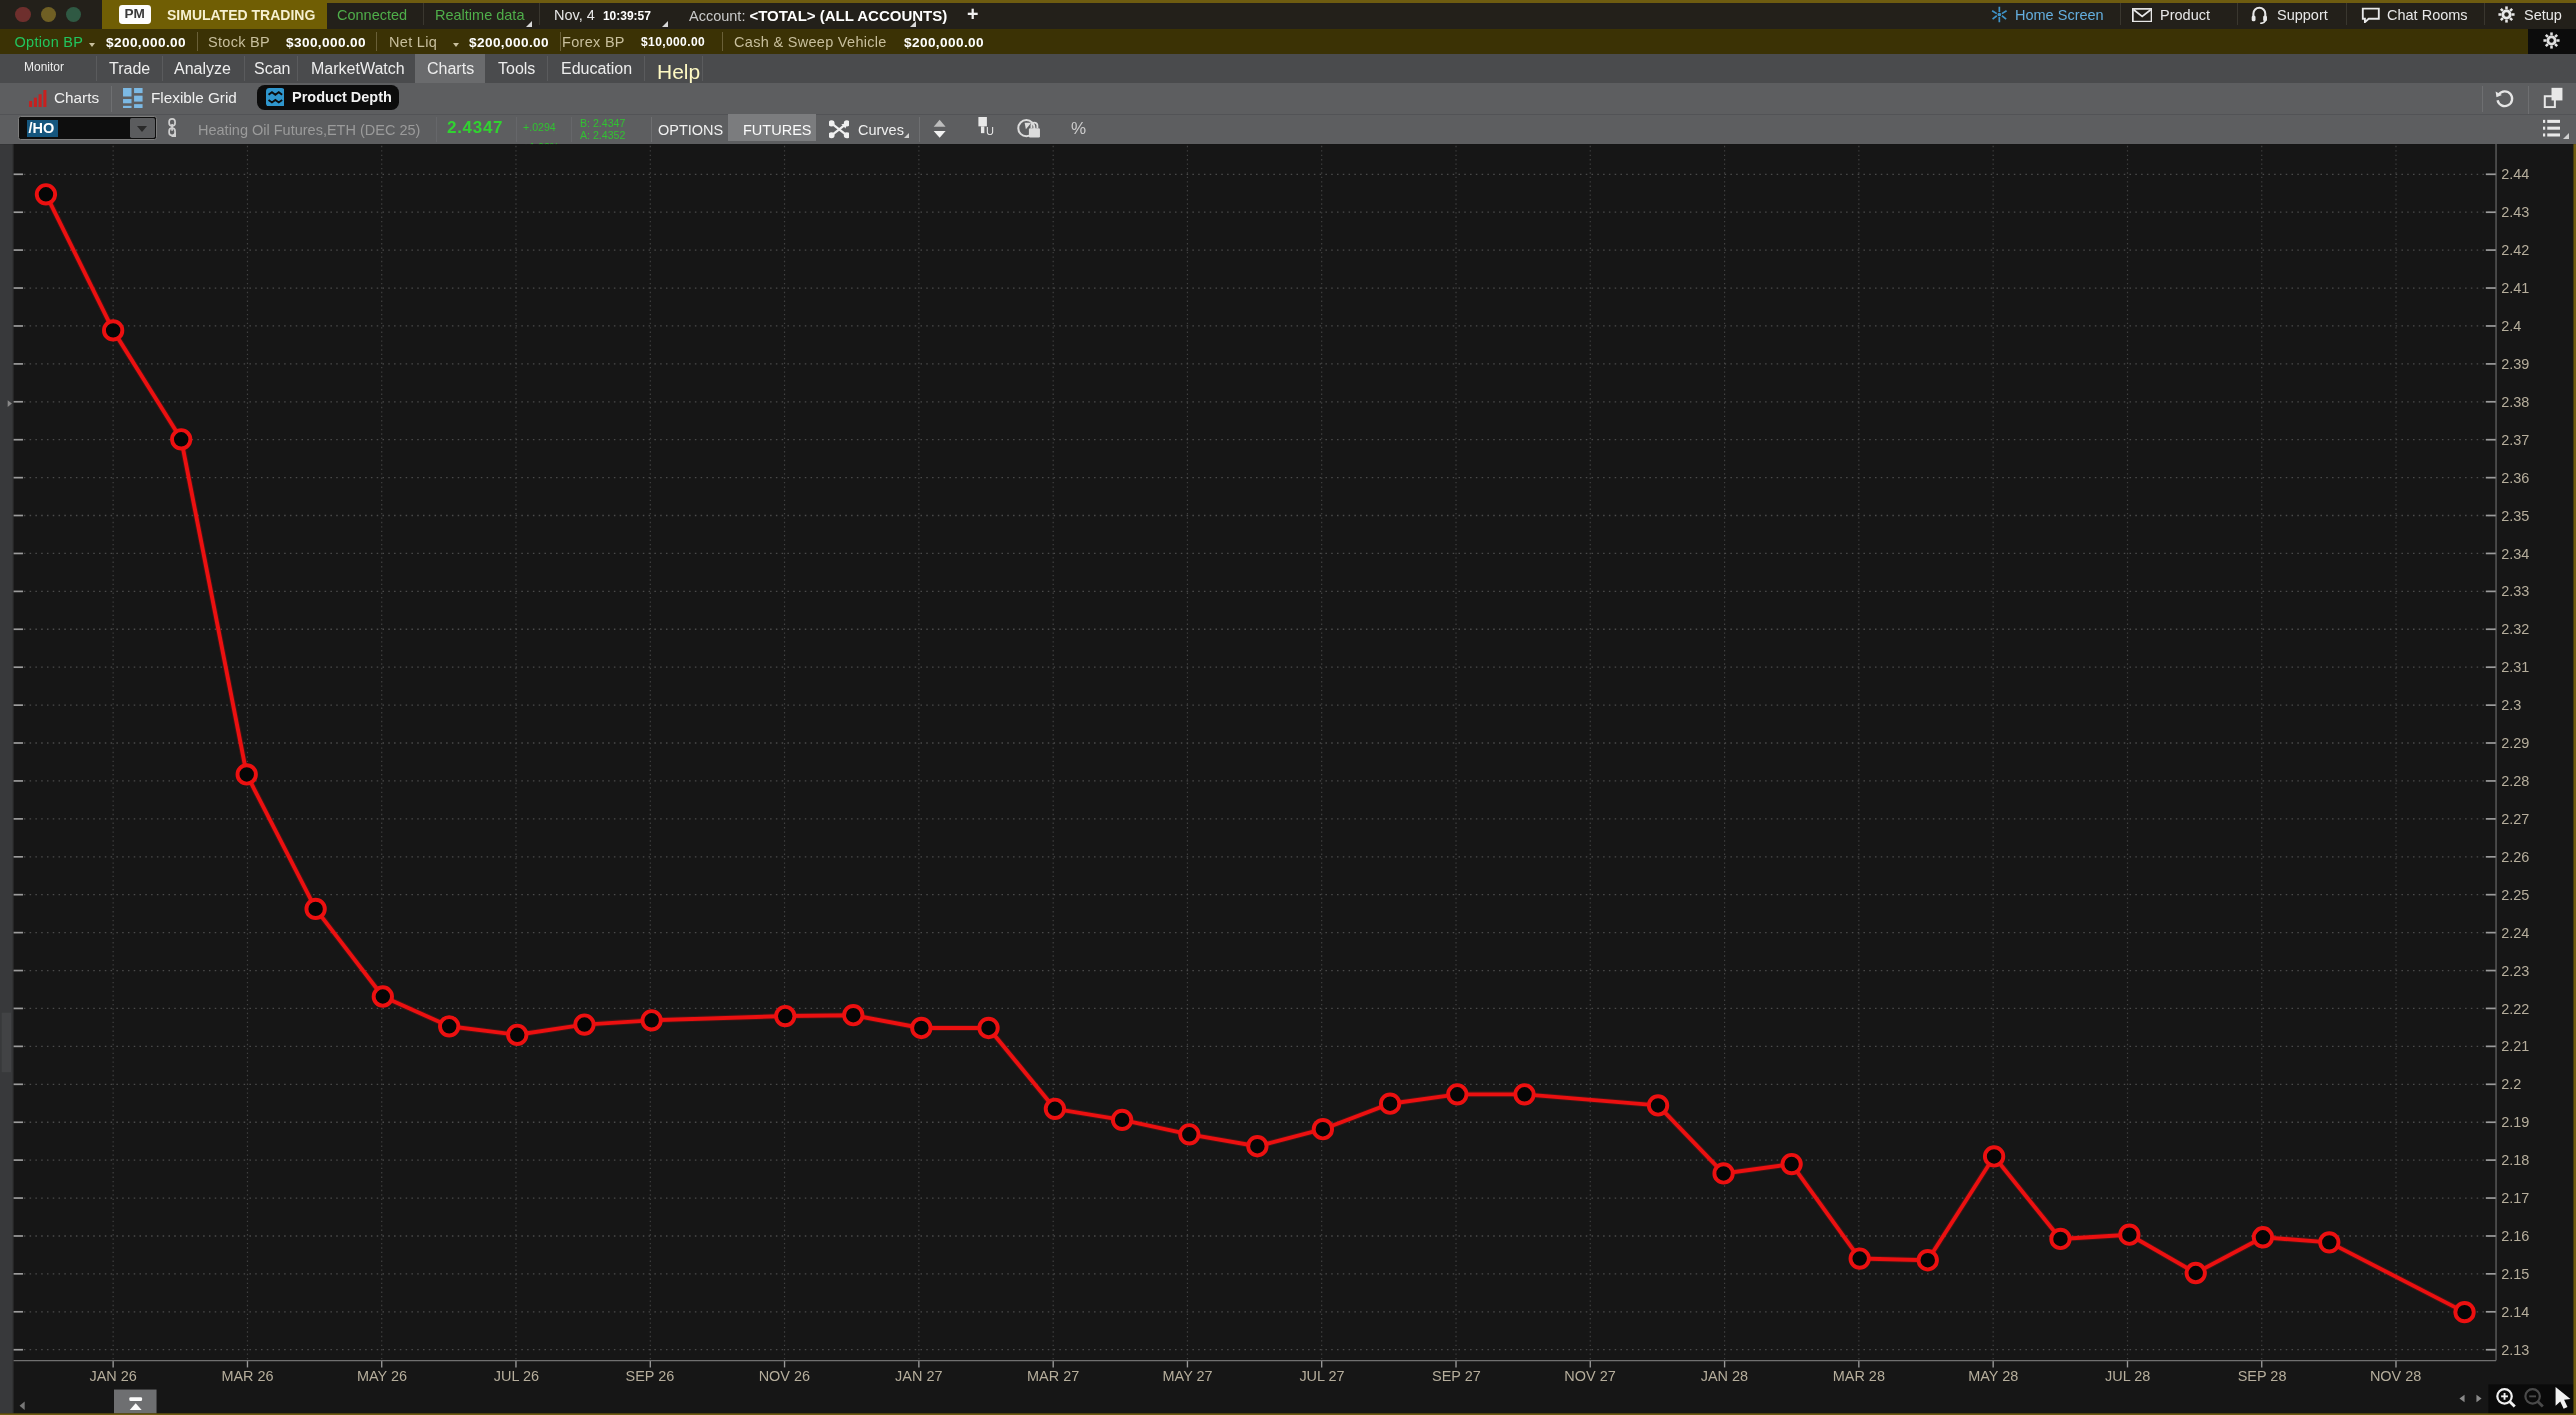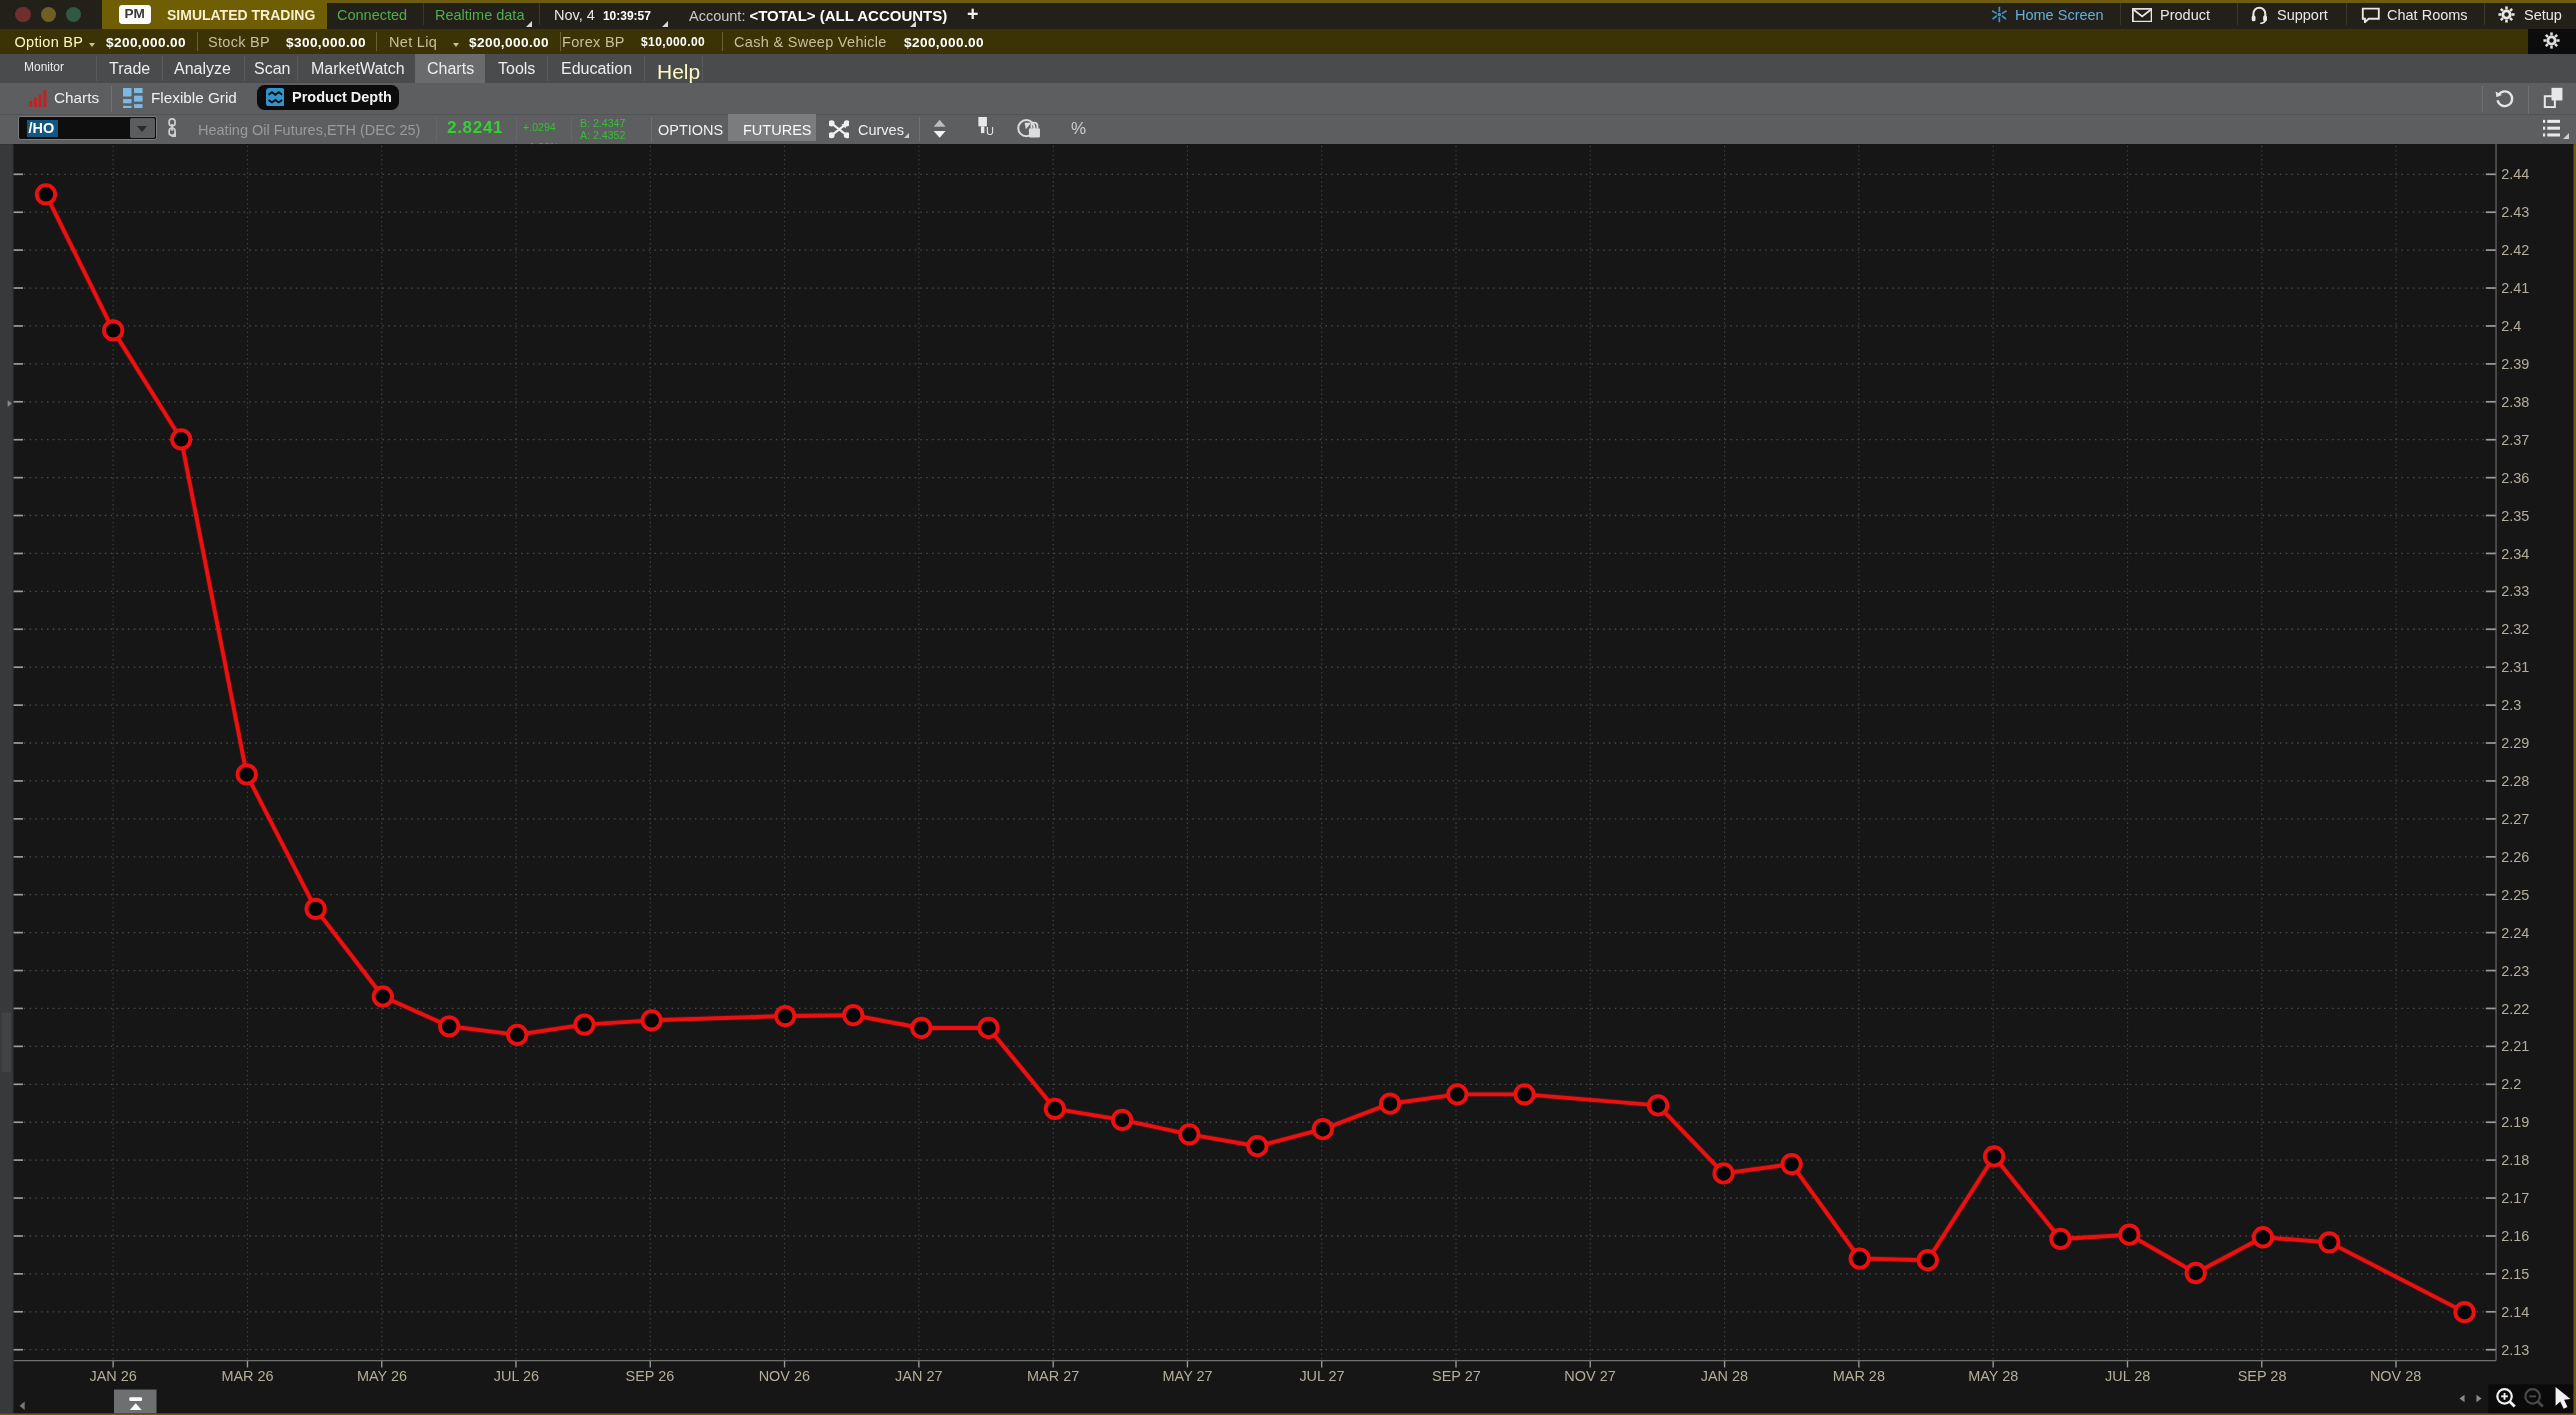--- a/index.html
+++ b/index.html
@@ -67,21 +67,21 @@
           <line x1="14.2" y1="14.2" x2="16.7" y2="16.7"></line>
           <line x1="3.3" y1="16.7" x2="5.8" y2="14.2"></line>
           <line x1="14.2" y1="5.8" x2="16.7" y2="3.3"></line>
         </g>
         <circle cx="10" cy="10" r="2.6" fill="#23201a"></circle>
       </g>
     </svg></div>
 <div class="abs" style="left:2524px;top:6.8px;font-size:14.5px;color:#e8e8e8">Setup</div>
 
 <div class="abs" style="left:0;top:29px;width:2576px;height:25px;background:#3b3205"></div>
-<div class="abs" style="left:14.5px;top:34px;font-size:14.5px;letter-spacing:0.3px;color:#fef9c3">Option BP</div>
+<div class="abs" style="left:14.5px;top:34px;font-size:14.5px;letter-spacing:0.3px;color:#22c55e">Option BP</div>
 <div class="caret" style="left:89px;top:43px;border-top-color:#c8bf9d"></div>
 <div class="abs" style="left:106px;top:35px;font-size:13.6px;font-weight:bold;letter-spacing:0.4px;color:#fff">$200,000.00</div>
 <div class="sep" style="left:197px;top:31.5px;height:19.6px;background:#6a6038"></div>
 <div class="abs" style="left:208px;top:34px;font-size:14.5px;letter-spacing:0.3px;color:#c8bf9d">Stock BP</div>
 <div class="abs" style="left:286px;top:35px;font-size:13.6px;font-weight:bold;letter-spacing:0.4px;color:#fff">$300,000.00</div>
 <div class="sep" style="left:376px;top:31.5px;height:19.6px;background:#6a6038"></div>
 <div class="abs" style="left:389px;top:34px;font-size:14.5px;letter-spacing:0.3px;color:#c8bf9d">Net Liq</div>
 <div class="caret" style="left:453px;top:43px;border-top-color:#c8bf9d"></div>
 <div class="abs" style="left:469px;top:35px;font-size:13.6px;font-weight:bold;letter-spacing:0.4px;color:#fff">$200,000.00</div>
 <div class="sep" style="left:560px;top:31.5px;height:19.6px;background:#6a6038"></div>
@@ -180,21 +180,21 @@
 <div class="abs" style="left:167px;top:118px"><svg width="10.2" height="18.7" viewBox="0 0 12 22">
       <g fill="none" stroke="#cfcfcf" stroke-width="2">
         <rect x="2.5" y="1" width="7" height="8.5" rx="3.5"></rect>
         <rect x="2.5" y="12" width="7" height="8.5" rx="3.5"></rect>
         <line x1="6" y1="7" x2="6" y2="15"></line>
       </g>
     </svg></div>
 <div class="grip" style="left:171px;top:132px;border-bottom-color:#d0d0d0;border-left-width:5.1px;border-bottom-width:5.1px"></div>
 <div class="abs" style="left:198px;top:122px;font-size:14.5px;color:#9b9b9b">Heating Oil Futures,ETH (DEC 25)</div>
 <div class="vsep" style="left:436px;top:117px;height:25px;background:#66676a"></div>
-<div class="abs" style="left:447px;top:118px;font-size:17px;font-weight:bold;letter-spacing:0.7px;color:#31d231">2.8241</div>
+<div class="abs" style="left:447px;top:118px;font-size:17px;font-weight:bold;letter-spacing:0.7px;color:#31d231">2.4347</div>
 <div class="vsep" style="left:516px;top:117px;height:25px;background:#66676a"></div>
 <div class="abs" style="left:523px;top:117px;font-size:10.6px;color:#31c231;line-height:20px">+.0294<br>+1.22%</div>
 <div class="vsep" style="left:571px;top:117px;height:25px;background:#66676a"></div>
 <div class="abs" style="left:580px;top:117px;font-size:10.6px;color:#31c231;line-height:12px">B: 2.4347<br>A: 2.4352</div>
 <div class="vsep" style="left:651px;top:117px;height:25px"></div>
 <div class="abs" style="left:658px;top:122px;font-size:14.5px;color:#f0f0f0">OPTIONS</div>
 <div class="abs" style="left:728px;top:114px;width:88px;height:27px;background:#7b7c7e"></div>
 <div class="abs" style="left:743px;top:122px;font-size:14.5px;color:#fbfbfb">FUTURES</div>
 <div class="abs" style="left:829px;top:120px"><svg width="20.4" height="18.7" viewBox="0 0 24 22">
       <g stroke="#f0f0f0" stroke-width="2.6" fill="#f0f0f0">

